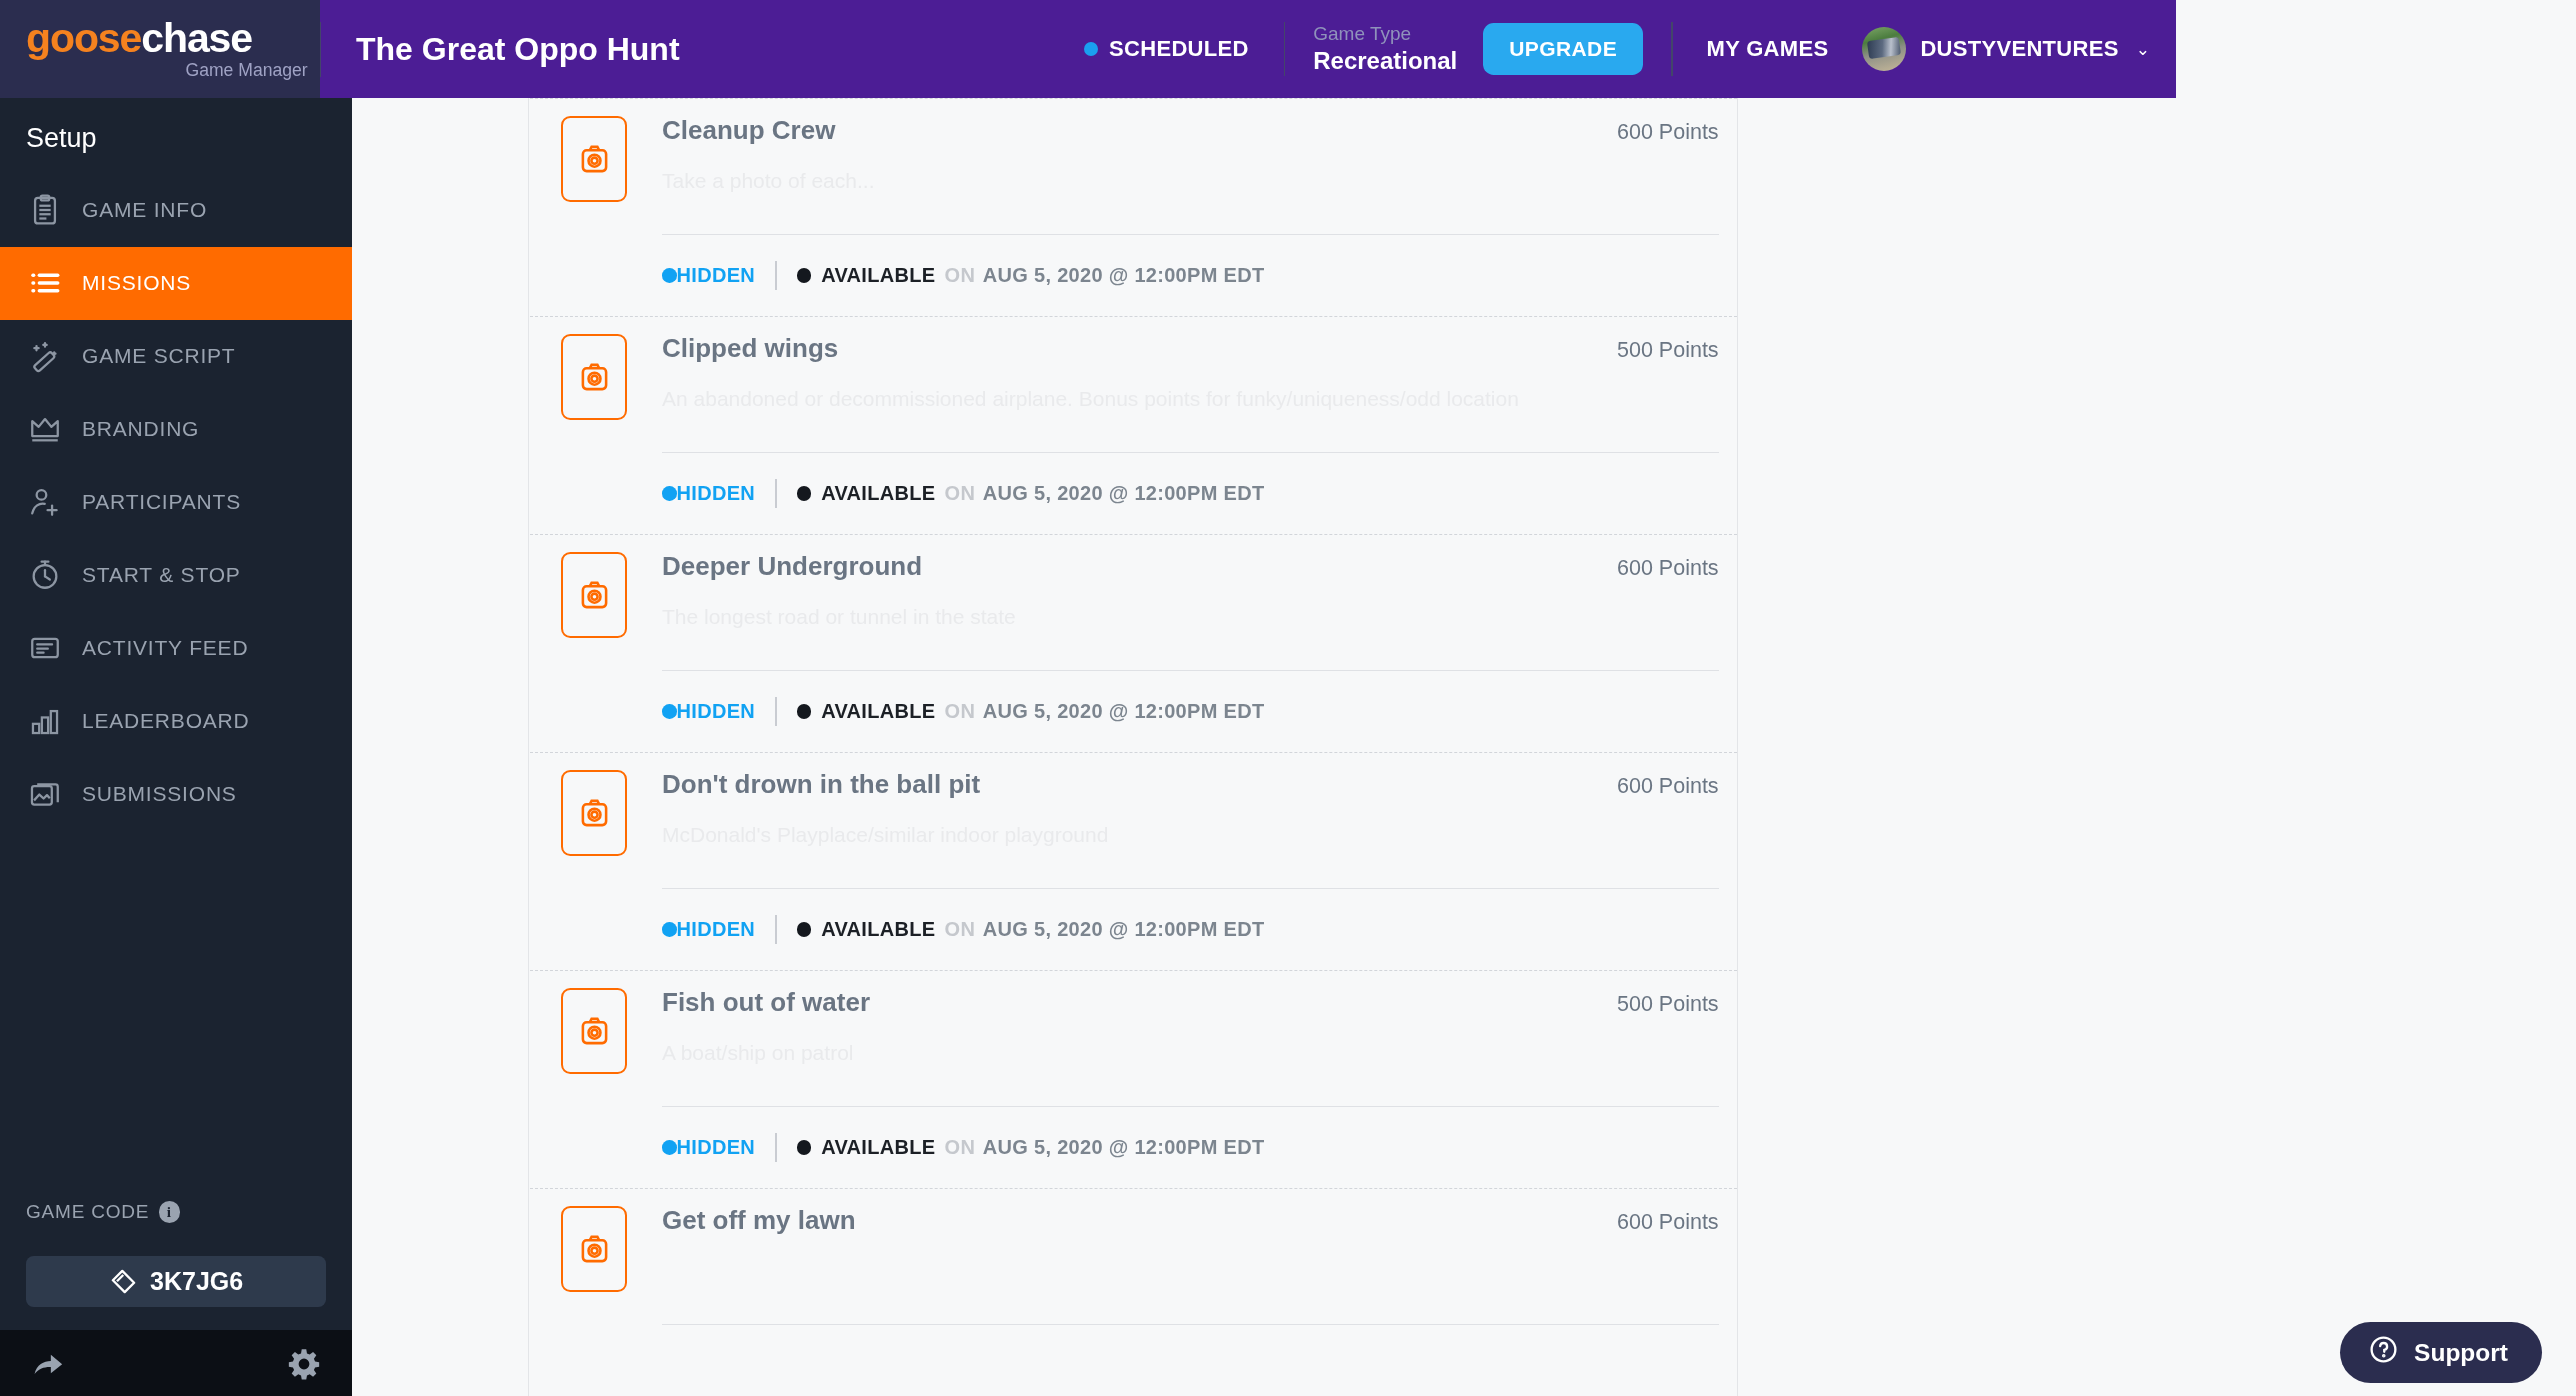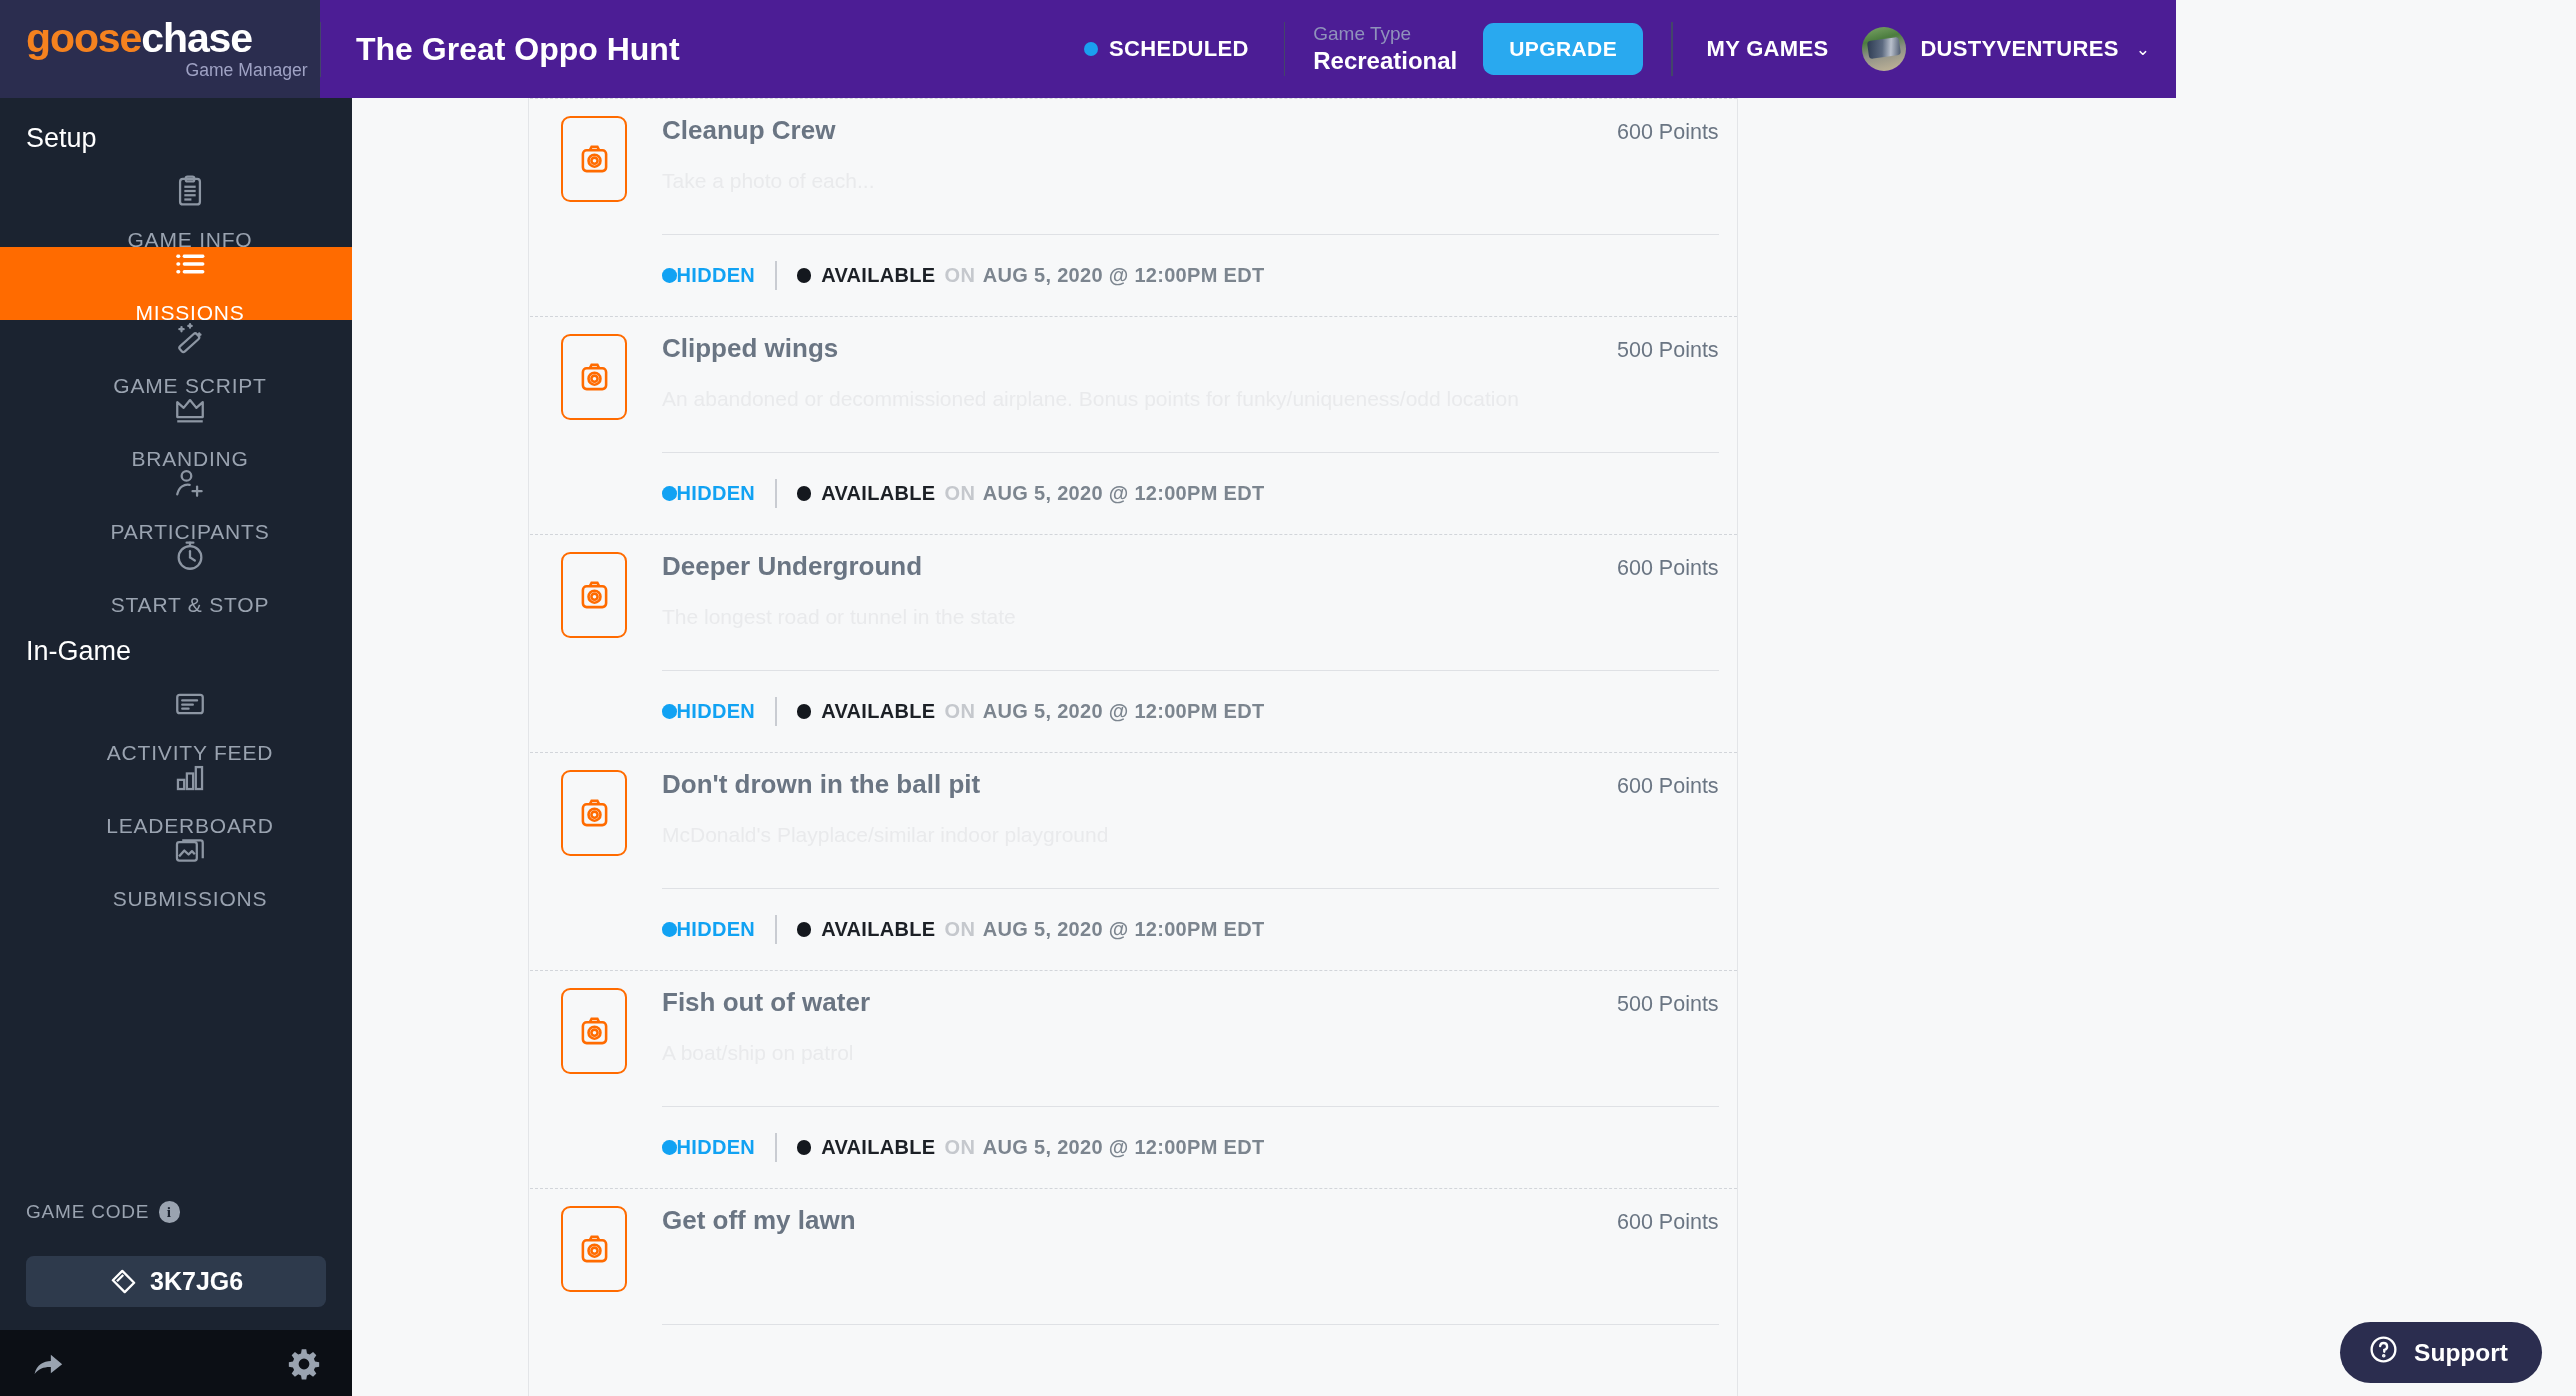--- a/index.html
+++ b/index.html
@@ -75,21 +75,21 @@
     background:#1b2330; display:flex; flex-direction:column; z-index:20;
   }
   .side-scroll { flex:1 1 auto; overflow:hidden; }
   .side-heading {
     color:#fff; font-size:27px; font-weight:500;
     padding:24.5px 0 20px 26px;
   }
   .side-item {
     display:flex; align-items:center; gap:20px;
     height:73px; padding-left:28px; cursor:pointer;
-    color:#9aa3b0; font-size:21px; font-weight:500; letter-spacing:0.8px;flex-direction:column;
+    color:#9aa3b0; font-size:21px; font-weight:500; letter-spacing:0.8px;
   }
   .side-item .ico { width:34px; height:34px; flex:0 0 34px; display:flex; align-items:center; justify-content:center; }
   .side-item .ico svg { width:34px; height:34px; display:block; }
   .side-item.active { background:#ff6b00; color:#fff; }
   .side-item.active .ico svg { stroke:#fff; fill:none; }
 
   .gamecode-box { padding:20px 26px 23px 26px; background:#1b2330; }
   .gamecode-label {
     display:flex; align-items:center; gap:9.2px;
     color:#9aa3b0; font-size:19px; font-weight:500; letter-spacing:0.8px;
@@ -298,21 +298,20 @@
             <circle cx="12" cy="13" r="8"></circle>
             <line x1="12" y1="13" x2="12" y2="8.6"></line>
               <line x1="12" y1="13" x2="15.4" y2="15.2"></line>
             <line x1="9.6" y1="2.6" x2="14.4" y2="2.6"></line>
               <line x1="12" y1="2.6" x2="12" y2="5"></line>
           </svg>
         </span>
         <span>START &amp; STOP</span>
       </div>
 
-      <div class="side-heading">In-Game</div>
 
       <div class="side-item">
         <span class="ico">
           <svg viewBox="0 0 24 24" fill="none" stroke="#8d96a3" stroke-width="1.6" stroke-linecap="round">
             <rect x="3" y="5.5" width="18" height="13" rx="1.8"></rect>
             <line x1="6.5" y1="9.5" x2="17" y2="9.5"></line>
               <line x1="6.5" y1="12.5" x2="14" y2="12.5"></line>
             <line x1="6.5" y1="15.3" x2="11" y2="15.3"></line>
           </svg>
         </span>

